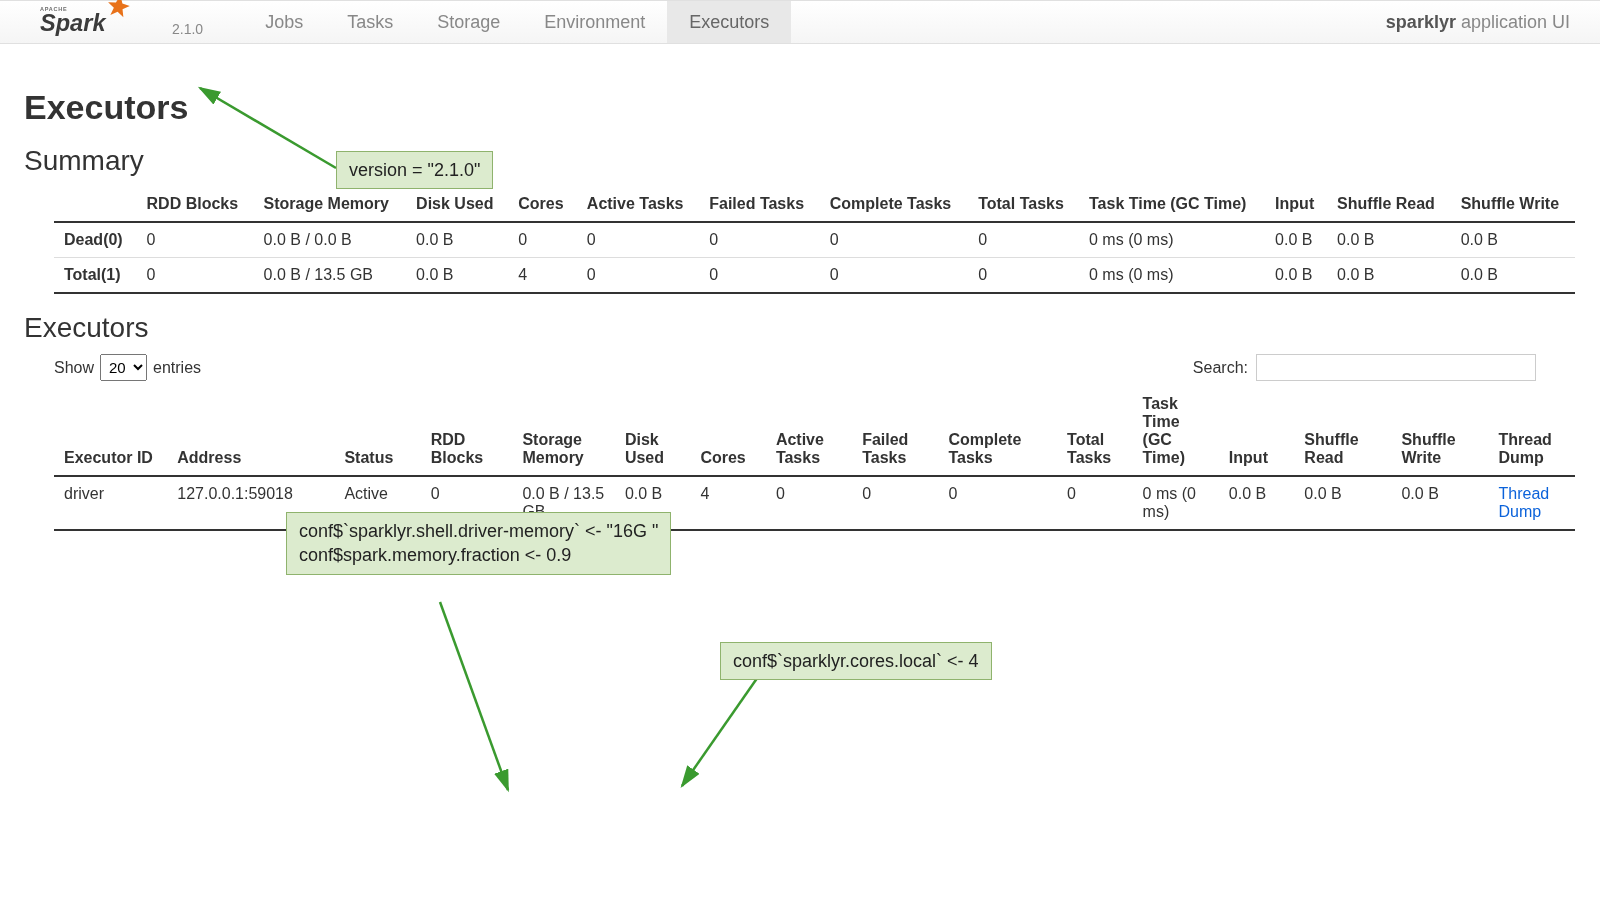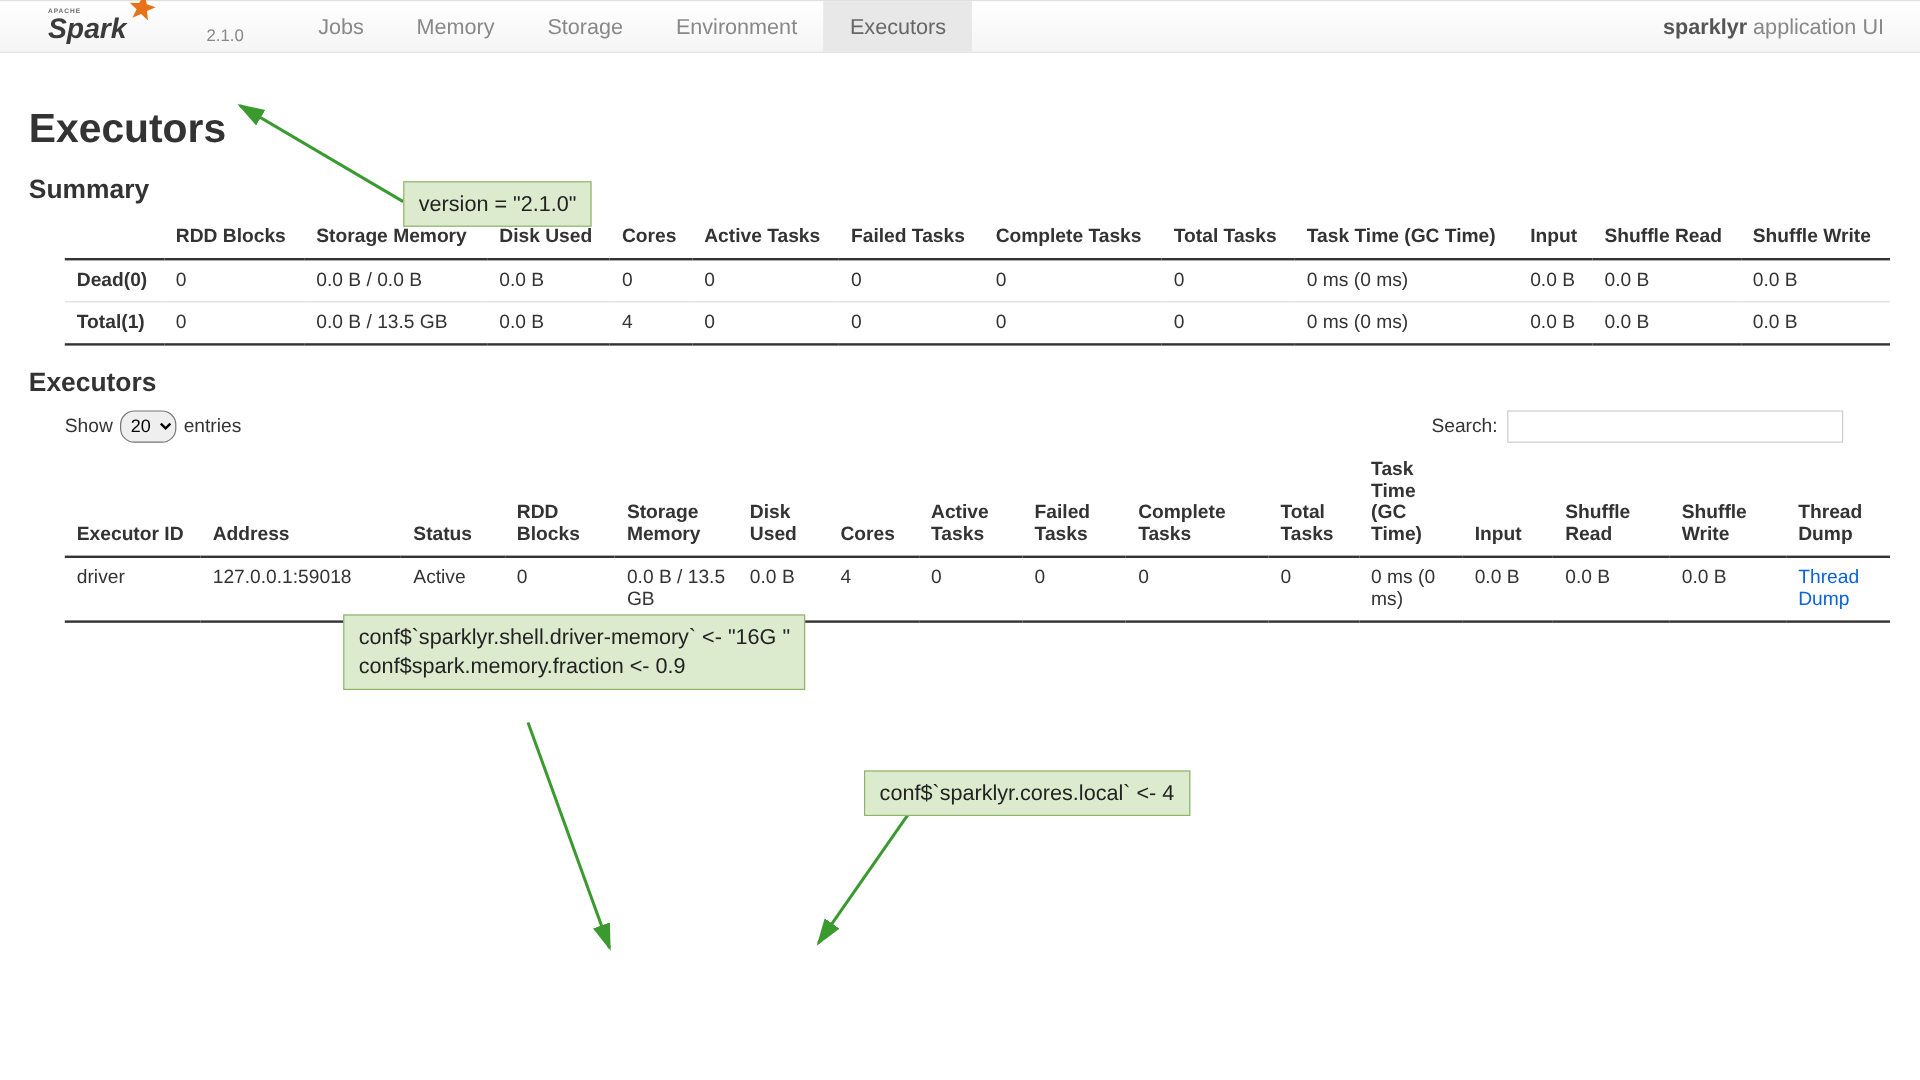--- a/index.html
+++ b/index.html
@@ -44,21 +44,21 @@
   .app-name {
     margin-left: auto;
     font-size: 18px;
     color: #888;
     text-align: right;
   }
   .app-name .strong { color: #555; font-weight: 600; }
 
   .content { padding: 20px 24px; }
   h1.page-title { font-size: 34px; font-weight: 700; margin: 24px 0 18px; }
-  h3.section-title { font-size: 22px; font-weight: 700; margin: 10px 0 10px; }
+  h3.section-title { font-size: 28px; font-weight: 400; margin: 10px 0 10px; }
 
   table { border-collapse: collapse; width: 98%; margin: 6px 0 6px 30px;}
   thead th {
     text-align: left;
     font-weight: 700;
     font-size: 16px;
     padding: 8px 10px 8px;
     border-bottom: 2px solid #333;
     vertical-align: bottom;
   }
@@ -76,21 +76,20 @@
 
   .controls {
     display: flex; align-items: center;
     margin: 6px 0 4px 30px;
     font-size: 16px;
   }
   .controls select {
     font-size: 15px;
     padding: 3px 4px;
     margin: 0 6px;
-    border-radius: 12px;
   }
   .controls .search-group { margin-left: auto; margin-right: 40px; display: flex; align-items: center; }
   .controls .search-group input {
     font-size: 15px;
     padding: 4px 6px;
     width: 280px;
     margin-left: 8px;
     border: 1px solid #ccc;
   }
 
@@ -125,21 +124,21 @@
       <g transform="translate(100,8)">
         <path d="M0 -10 L3 -3 L10 -2 L4 2 L6 9 L0 5 L-6 9 L-4 2 L-10 -2 L-3 -3 Z" fill="#e8721a" transform="scale(1.4) rotate(10)"></path>
       </g>
       <text x="0" y="40" font-family="Arial" font-size="30" font-weight="700" fill="#3b3b3b" font-style="italic">Spark</text>
       <text x="0" y="14" font-family="Arial" font-size="7" font-weight="700" fill="#6b6b6b" letter-spacing="1">APACHE</text>
     </svg>
     <span class="brand-version">2.1.0</span>
   </div>
   <div class="nav-tabs" id="nav-tabs">
       <div class="nav-tab">Jobs</div>
-      <div class="nav-tab">Memory</div>
+      <div class="nav-tab">Tasks</div>
       <div class="nav-tab">Storage</div>
       <div class="nav-tab">Environment</div>
       <div class="nav-tab active">Executors</div>
     </div>
   <div class="app-name">
     <span class="strong">sparklyr</span><span> application UI</span>
   </div>
 </div>
 
 <div class="content">

